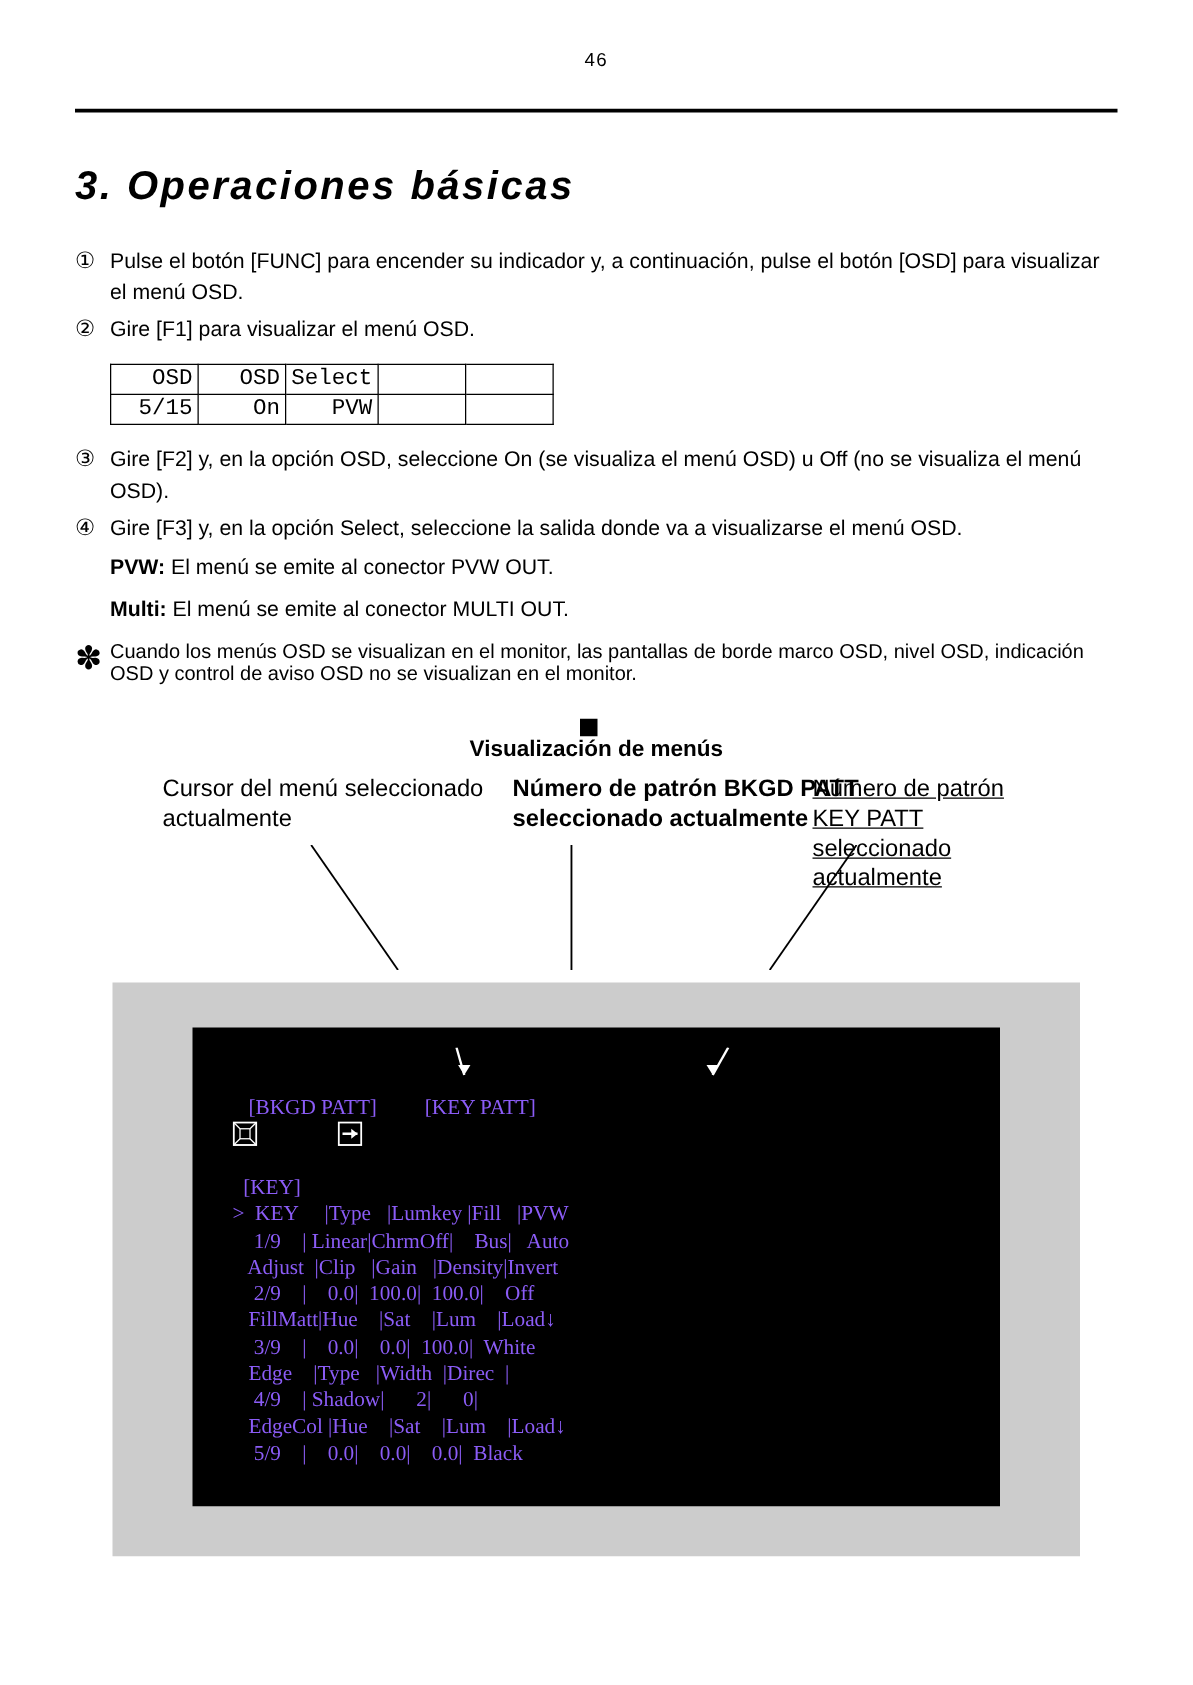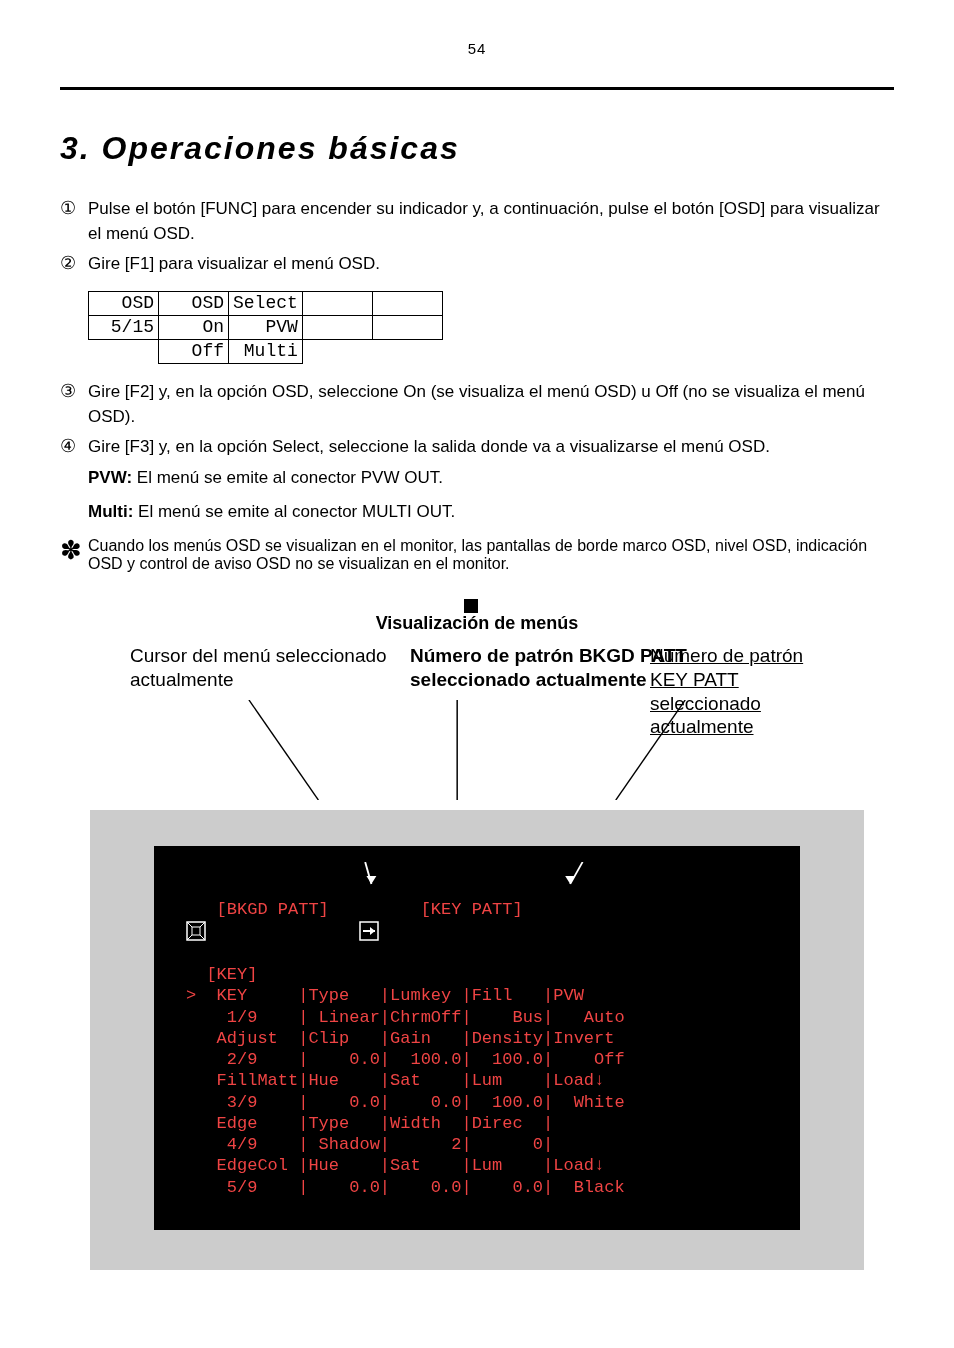--- a/index.html
+++ b/index.html
@@ -128,42 +128,42 @@
     height: 100%;
   }
   .monitor {
     background: #ccc;
     margin: 10px 30px 0 30px;
     padding: 36px 64px 40px 64px;
     position: relative;
   }
   .osd-screen {
     background: #000;
-    color: #ef4444;
-    font-family: Liberation Mono, monospace;
+    color: #8b5cf6;
+    font-family: Liberation Serif, serif;
     font-size: 17px;
     white-space: pre;
     padding: 32px 32px 32px 32px;
     line-height: 1.25;
     position: relative;
   }
   .osd-screen svg.arrows {
     position: absolute;
     top: 16px;
     left: 0;
     width: 100%;
     height: 60px;
     pointer-events: none;
   }
 </style>
 </head>
 <body>
 <div class="page">
 
-<div class="page-number">54</div>
+<div class="page-number">46</div>
 <hr class="top">
 
 <h1 class="main-title">3. Operaciones básicas</h1>
 
 <div class="step">
   <div class="num">①</div>
   <div class="text">Pulse el botón [FUNC] para encender su indicador y, a continuación, pulse el botón [OSD] para visualizar el menú OSD.</div>
 </div>
 
 <div class="step">
@@ -179,27 +179,20 @@
     <td style="width:70px;">Select</td>
     <td style="width:70px;"></td>
     <td style="width:70px;"></td>
   </tr>
   <tr>
     <td class="right">5/15</td>
     <td class="right">On</td>
     <td class="right">PVW</td>
     <td></td>
     <td></td>
-  </tr>
-  <tr>
-    <td class="noborder"></td>
-    <td class="right">Off</td>
-    <td class="right">Multi</td>
-    <td class="noborder"></td>
-    <td class="noborder"></td>
   </tr>
 </tbody>
     </table>
 
 <div class="step">
   <div class="num">③</div>
   <div class="text">Gire [F2] y, en la opción OSD, seleccione On (se visualiza el menú OSD) u Off (no se visualiza el menú OSD).</div>
 </div>
 
 <div class="step">

